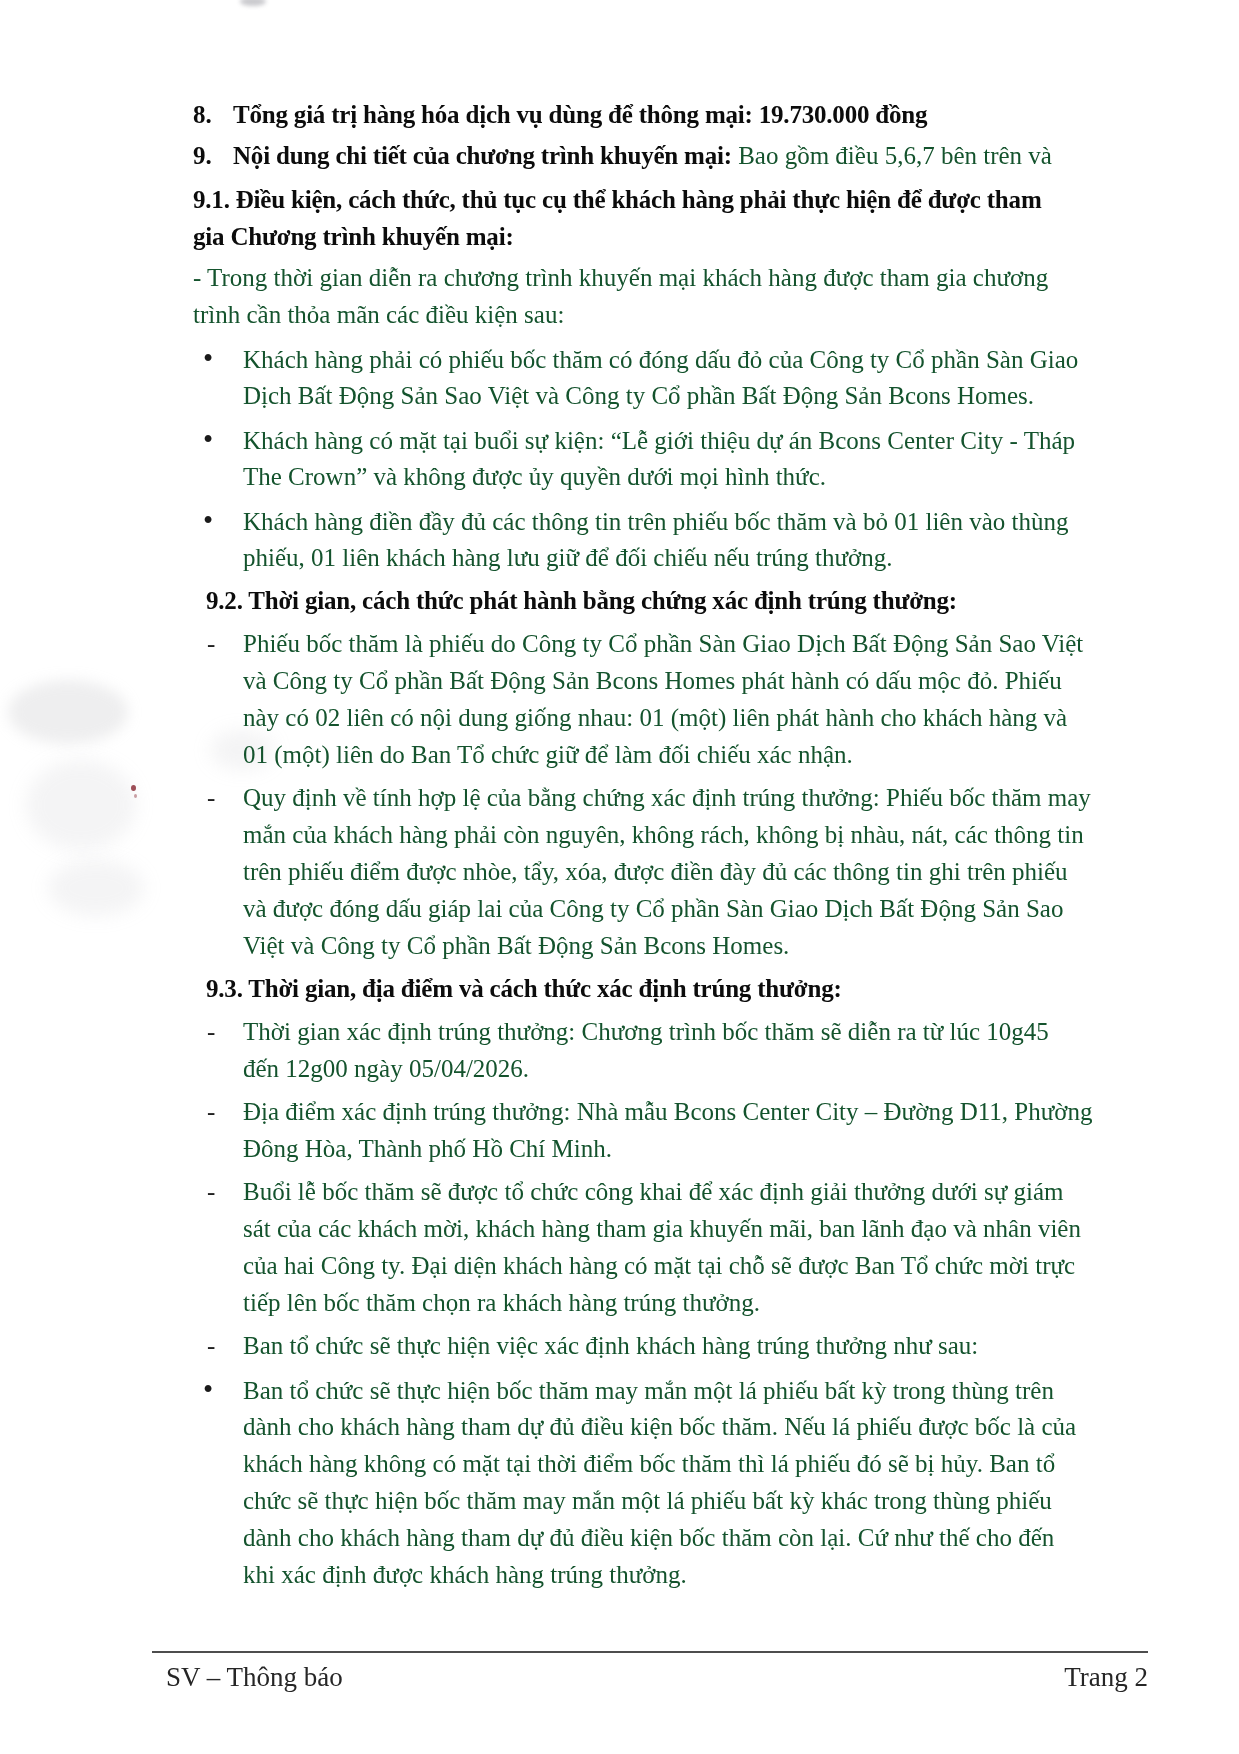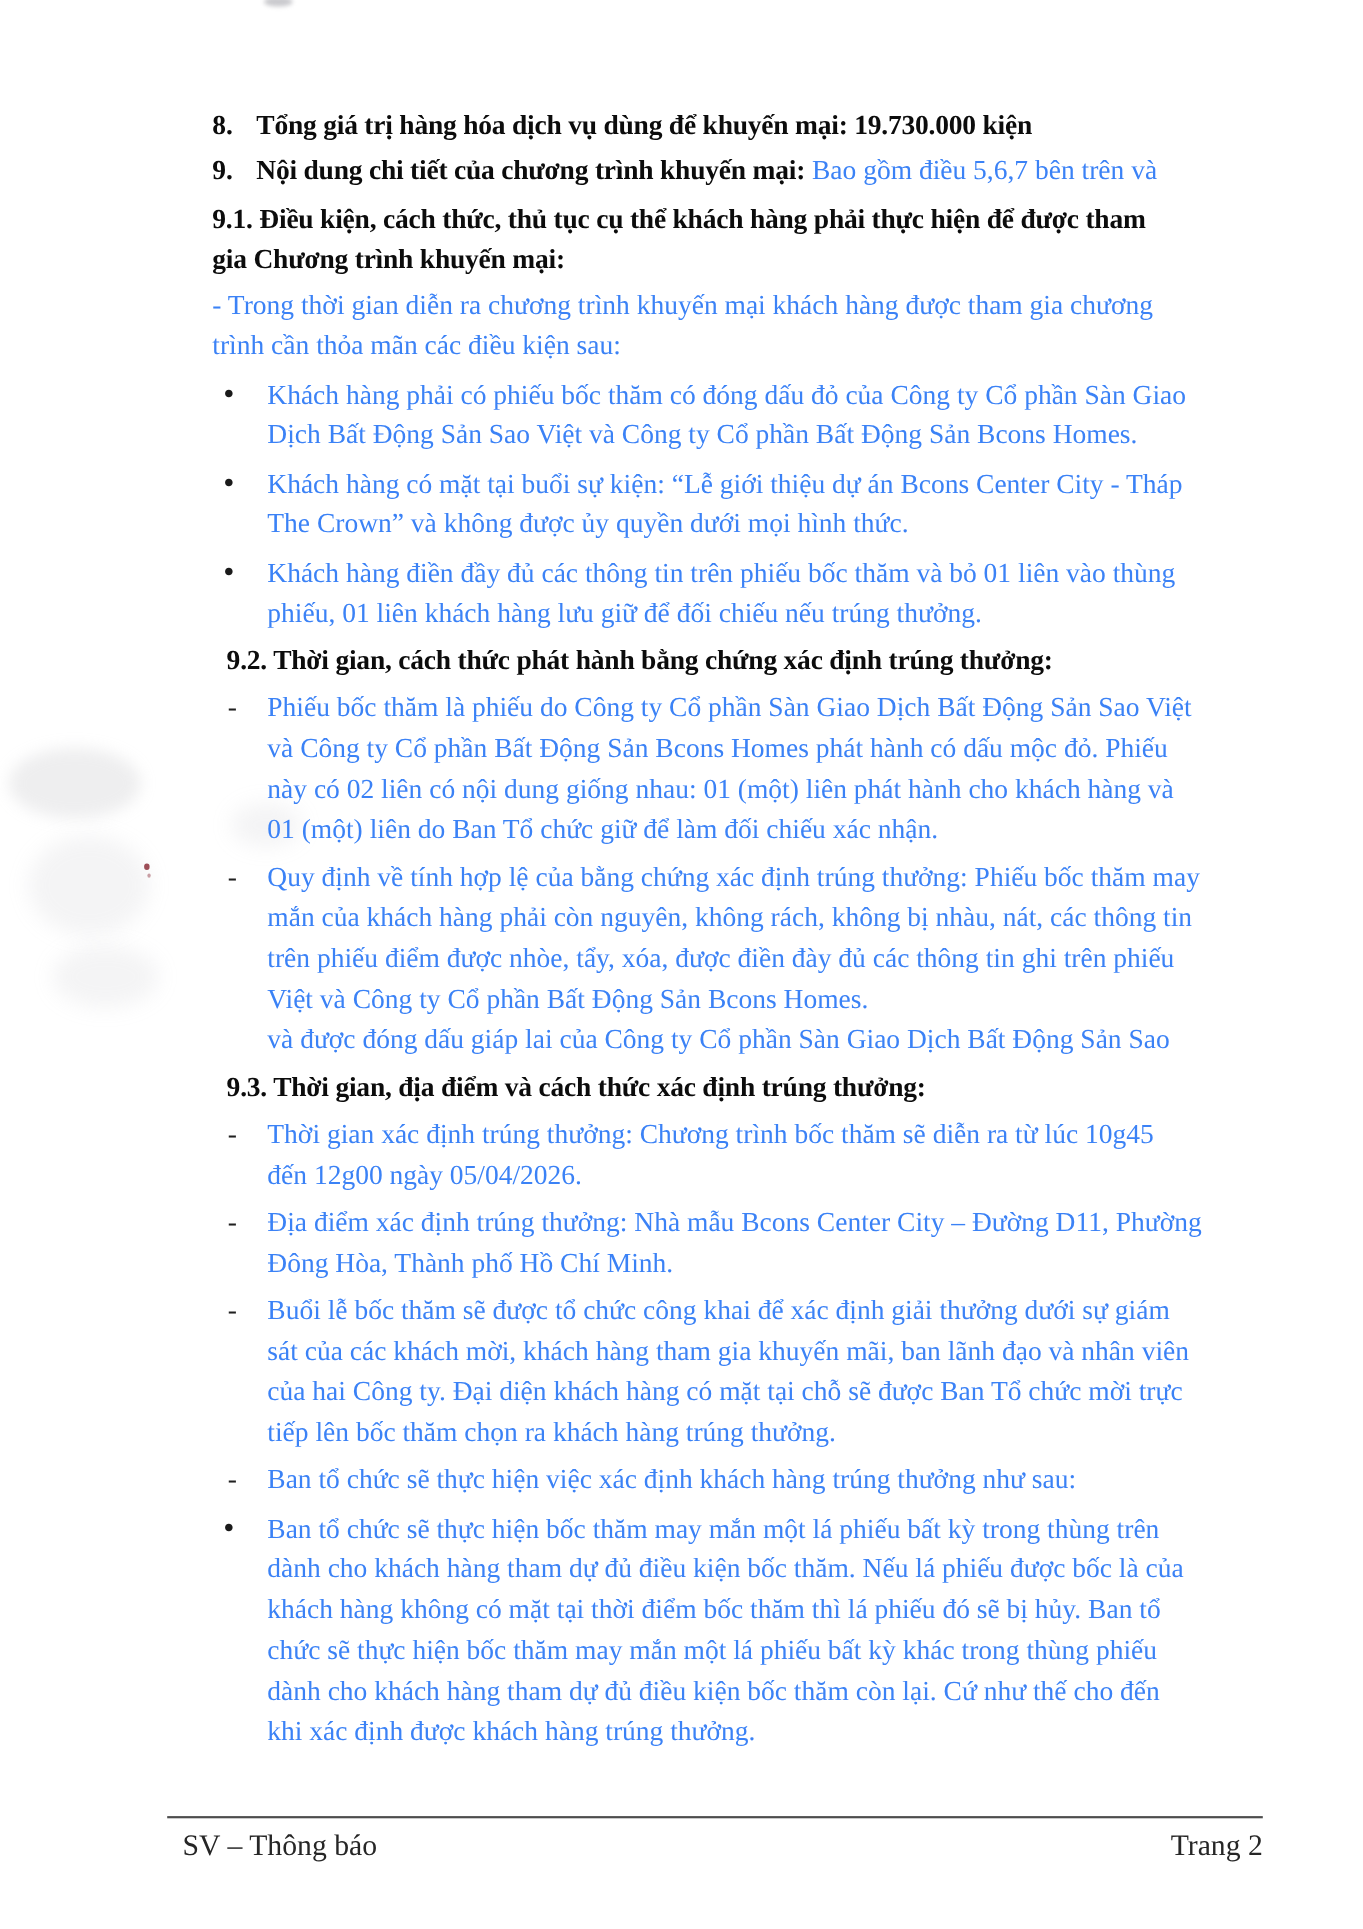--- a/index.html
+++ b/index.html
@@ -21,21 +21,21 @@
   .t-para{margin-top:4px;}
   .t-bullet{margin-top:7px;}
   .t-h1{margin-top:7px;}
   .t-h2{margin-top:6px;margin-left:13px;}
   .line{
     white-space:nowrap;
     line-height:37px;
     height:37px;
     font-size:25px;
   }
-  .seg{color:#3b82f6;}
+  .seg{color:#14532d;}
   .seg-b{font-weight:bold;color:#0c0c0c;letter-spacing:-0.2px;}
   .marker{display:inline-block;box-sizing:border-box;vertical-align:baseline;}
   .m-num{width:40px;font-weight:bold;color:#0c0c0c;}
   .m-bullet{width:50px;padding-left:10px;font-size:29px;color:#1a1a1a;}
   .m-dash{width:50px;padding-left:14px;color:#202020;}
   .cont{padding-left:50px;}
   .footer-rule{
     position:absolute;left:152px;top:1651px;width:996px;height:2px;
     background:#4d4d4d;
   }
@@ -58,21 +58,21 @@
 <div class="artifact top-mark" style="left:240px;top:-3px;width:26px;height:9px;"></div>
 <div class="artifact smudge" style="left:8px;top:680px;width:120px;height:64px;"></div>
 <div class="artifact smudge2" style="left:26px;top:760px;width:110px;height:90px;"></div>
 <div class="artifact smudge2" style="left:48px;top:860px;width:96px;height:56px;"></div>
 <div class="artifact smudge2" style="left:210px;top:730px;width:64px;height:40px;"></div>
 <div class="artifact red-dot" style="left:131px;top:785px;width:5px;height:6px;"></div>
 <div class="artifact red-dot2" style="left:134px;top:794px;width:3px;height:4px;"></div>
 
 <div class="doc-body">
     <div class="block t-num">
-      <div class="line"><span class="marker m-num">8.</span><span class="seg seg-b">Tổng giá trị hàng hóa dịch vụ dùng để khuyến mại: 19.730.000 kiện</span></div>
+      <div class="line"><span class="marker m-num">8.</span><span class="seg seg-b">Tổng giá trị hàng hóa dịch vụ dùng để thông mại: 19.730.000 đồng</span></div>
     </div>
     <div class="block t-num">
       <div class="line"><span class="marker m-num">9.</span><span class="seg seg-b">Nội dung chi tiết của chương trình khuyến mại:</span><span class="seg"> Bao gồm điều 5,6,7 bên trên và</span></div>
     </div>
     <div class="block t-h1">
       <div class="line"><span class="seg seg-b">9.1. Điều kiện, cách thức, thủ tục cụ thể khách hàng phải thực hiện để được tham</span></div>
       <div class="line"><span class="seg seg-b">gia Chương trình khuyến mại:</span></div>
     </div>
     <div class="block t-para">
       <div class="line"><span class="seg">- Trong thời gian diễn ra chương trình khuyến mại khách hàng được tham gia chương</span></div>
@@ -96,22 +96,22 @@
     <div class="block t-dash">
       <div class="line"><span class="marker m-dash">-</span><span class="seg">Phiếu bốc thăm là phiếu do Công ty Cổ phần Sàn Giao Dịch Bất Động Sản Sao Việt</span></div>
       <div class="line cont"><span class="seg">và Công ty Cổ phần Bất Động Sản Bcons Homes phát hành có dấu mộc đỏ. Phiếu</span></div>
       <div class="line cont"><span class="seg">này có 02 liên có nội dung giống nhau: 01 (một) liên phát hành cho khách hàng và</span></div>
       <div class="line cont"><span class="seg">01 (một) liên do Ban Tổ chức giữ để làm đối chiếu xác nhận.</span></div>
     </div>
     <div class="block t-dash">
       <div class="line"><span class="marker m-dash">-</span><span class="seg">Quy định về tính hợp lệ của bằng chứng xác định trúng thưởng: Phiếu bốc thăm may</span></div>
       <div class="line cont"><span class="seg">mắn của khách hàng phải còn nguyên, không rách, không bị nhàu, nát, các thông tin</span></div>
       <div class="line cont"><span class="seg">trên phiếu điểm được nhòe, tẩy, xóa, được điền đày đủ các thông tin ghi trên phiếu</span></div>
+      <div class="line cont"><span class="seg">và được đóng dấu giáp lai của Công ty Cổ phần Sàn Giao Dịch Bất Động Sản Sao</span></div>
       <div class="line cont"><span class="seg">Việt và Công ty Cổ phần Bất Động Sản Bcons Homes.</span></div>
-      <div class="line cont"><span class="seg">và được đóng dấu giáp lai của Công ty Cổ phần Sàn Giao Dịch Bất Động Sản Sao</span></div>
     </div>
     <div class="block t-h2">
       <div class="line"><span class="seg seg-b">9.3. Thời gian, địa điểm và cách thức xác định trúng thưởng:</span></div>
     </div>
     <div class="block t-dash">
       <div class="line"><span class="marker m-dash">-</span><span class="seg">Thời gian xác định trúng thưởng: Chương trình bốc thăm sẽ diễn ra từ lúc 10g45</span></div>
       <div class="line cont"><span class="seg">đến 12g00 ngày 05/04/2026.</span></div>
     </div>
     <div class="block t-dash">
       <div class="line"><span class="marker m-dash">-</span><span class="seg">Địa điểm xác định trúng thưởng: Nhà mẫu Bcons Center City – Đường D11, Phường</span></div>

